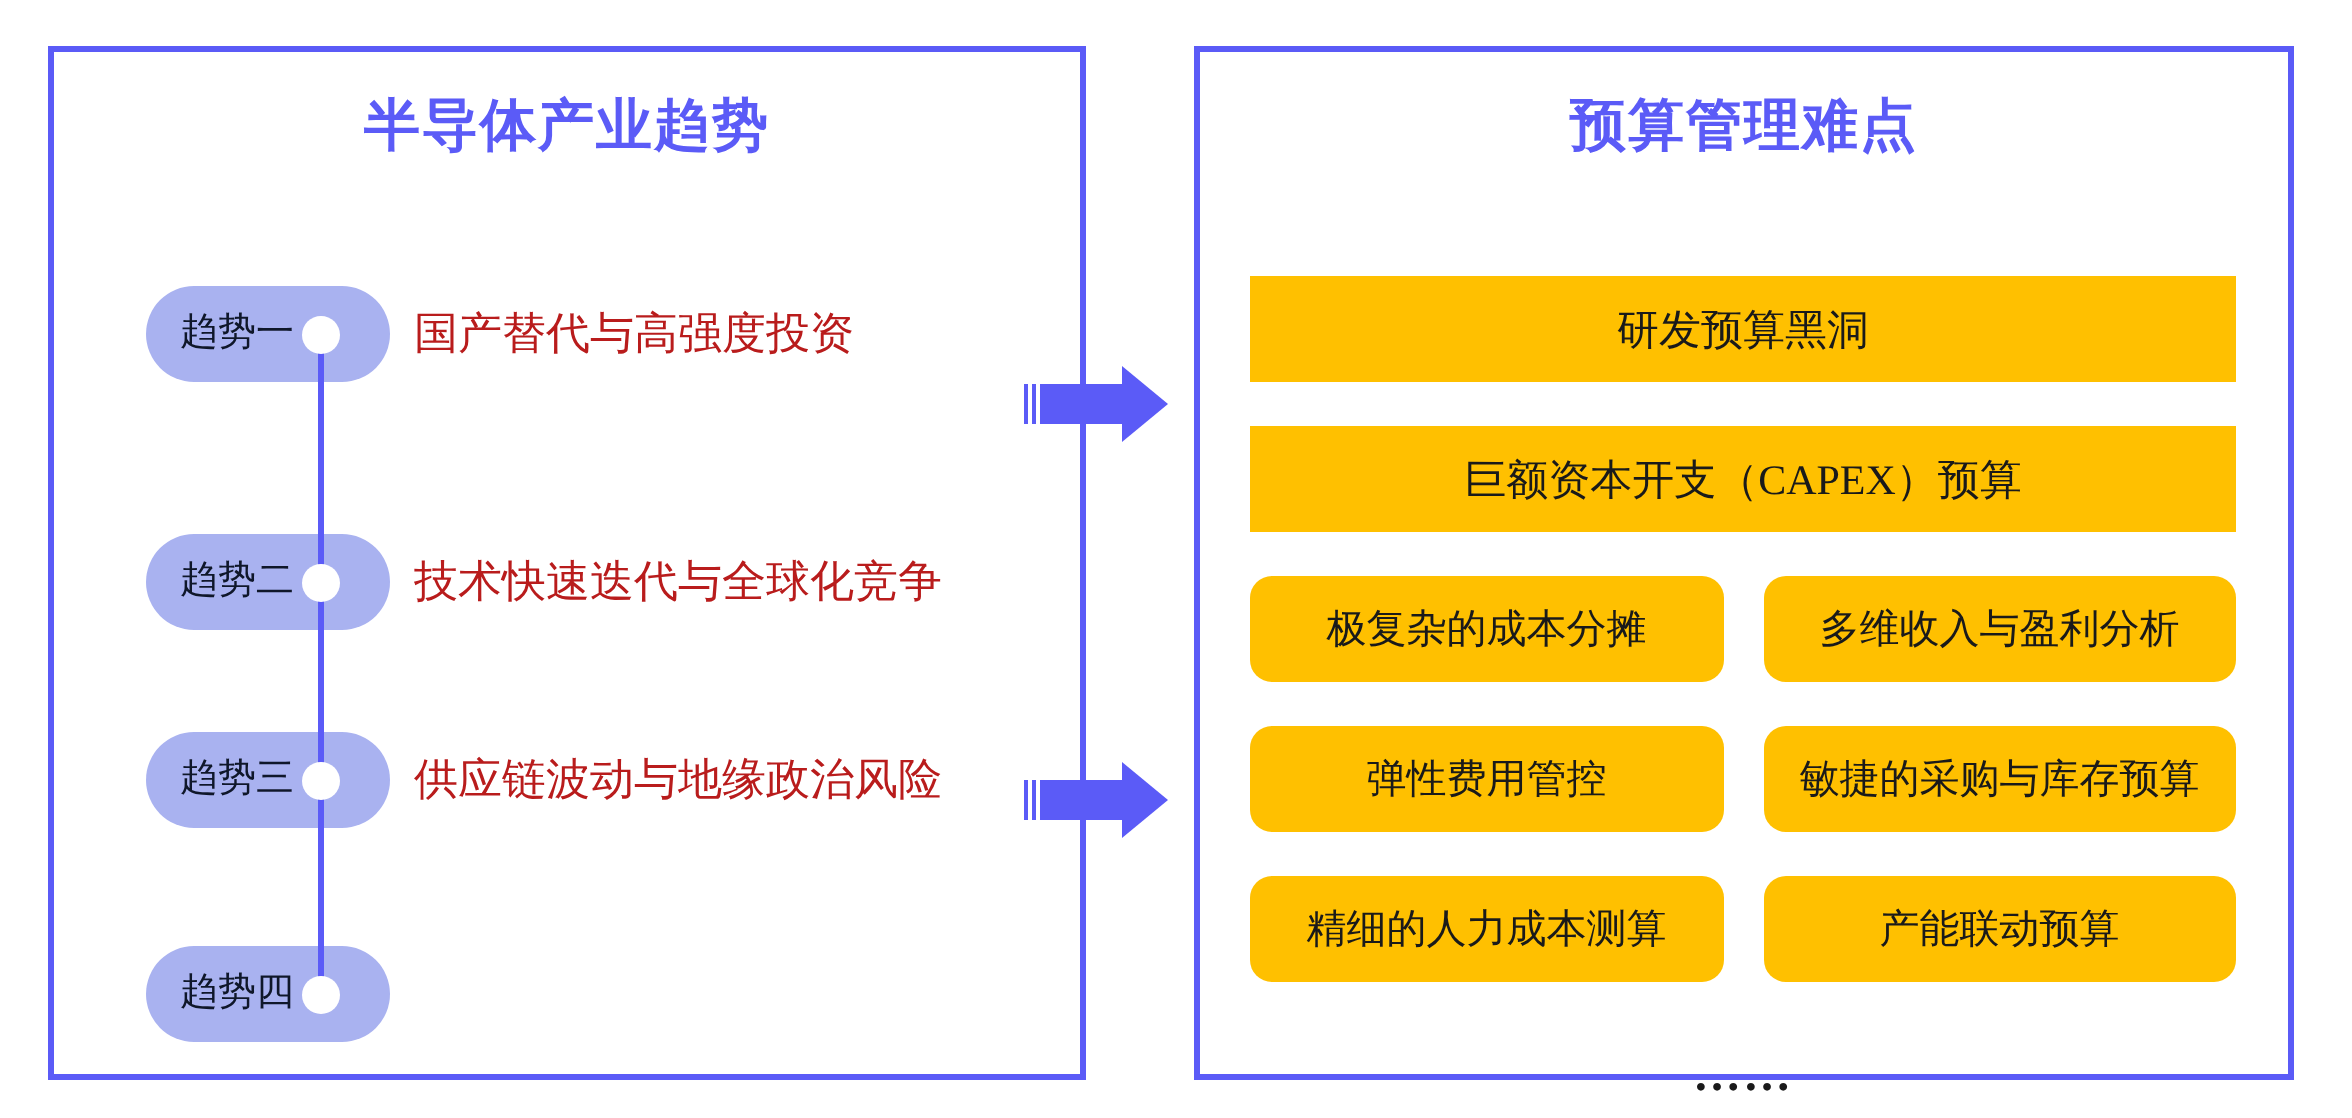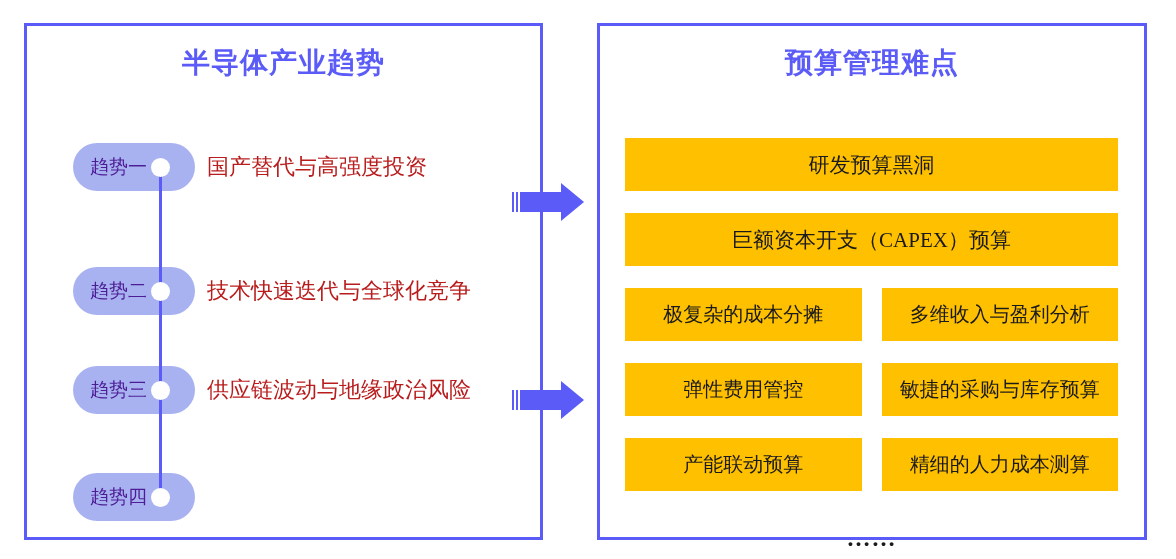--- a/index.html
+++ b/index.html
@@ -22,21 +22,21 @@
   .timeline-line {
     position:absolute; left:132px; top:141px; width:3px; height:330px;
     background:#5b5bf7; z-index:2;
   }
   .trend-pill {
     position:absolute; left:46px; width:122px; height:48px;
     border-radius:24px; background:#a9b2f0; z-index:1;
   }
   .trend-pill .pill-label {
     position:absolute; left:17px; top:0; height:48px; line-height:48px;
-    color:#4c1d95; font-size:19px; white-space:nowrap;
+    color:#0f172a; font-size:19px; white-space:nowrap;
   }
   .timeline-dot {
     position:absolute; left:124px; width:19px; height:19px;
     border-radius:50%; background:#ffffff; z-index:3;
   }
   .trend-text {
     position:absolute; left:180px; height:48px; line-height:48px;
     font-size:22px; color:#b91c1c; font-weight:500; white-space:nowrap; z-index:1;
   }
   .trend-1 { top:117px; } .trend-2 { top:241px; }
@@ -62,21 +62,21 @@
   .rp-content {
     position:absolute; left:25px; right:26px; top:112px;
     display:flex; flex-direction:column; gap:22px;font-family:Liberation Serif, serif;
   }
   .difficulty-box {
     height:53px; background:#ffc000; color:#1a1a1a;
     display:flex; align-items:center; justify-content:center;
     font-size:21px; white-space:nowrap;
   }
   .box-row { display:flex; gap:20px; }
-  .box-row .difficulty-box { flex:1; font-size:20px; }
+  .box-row .difficulty-box { flex:1; font-size:20px;border-radius:11px; }
   .ellipsis-row {
     margin-top:12px; text-align:center;
     font-size:24px; font-weight:bold; color:#1a1a1a; letter-spacing:1px;
   }
 </style>
 </head>
 <body>
 
 <div class="panel panel-left">
   <div class="panel-title">半导体产业趋势</div>
@@ -116,22 +116,22 @@
 
     <div class="box-row">
       <div class="difficulty-box">极复杂的成本分摊</div>
       <div class="difficulty-box">多维收入与盈利分析</div>
     </div>
     <div class="box-row">
       <div class="difficulty-box">弹性费用管控</div>
       <div class="difficulty-box">敏捷的采购与库存预算</div>
     </div>
     <div class="box-row">
+      <div class="difficulty-box">精细的人力成本测算</div>
       <div class="difficulty-box">产能联动预算</div>
-      <div class="difficulty-box">精细的人力成本测算</div>
     </div>
 
     <div class="ellipsis-row">……</div>
   </div>
 </div>
 
 <div class="flow-arrow arrow-1">
   <div class="arrow-tail-line"></div>
   <div class="arrow-tail-line"></div>
   <div class="arrow-body"></div>

